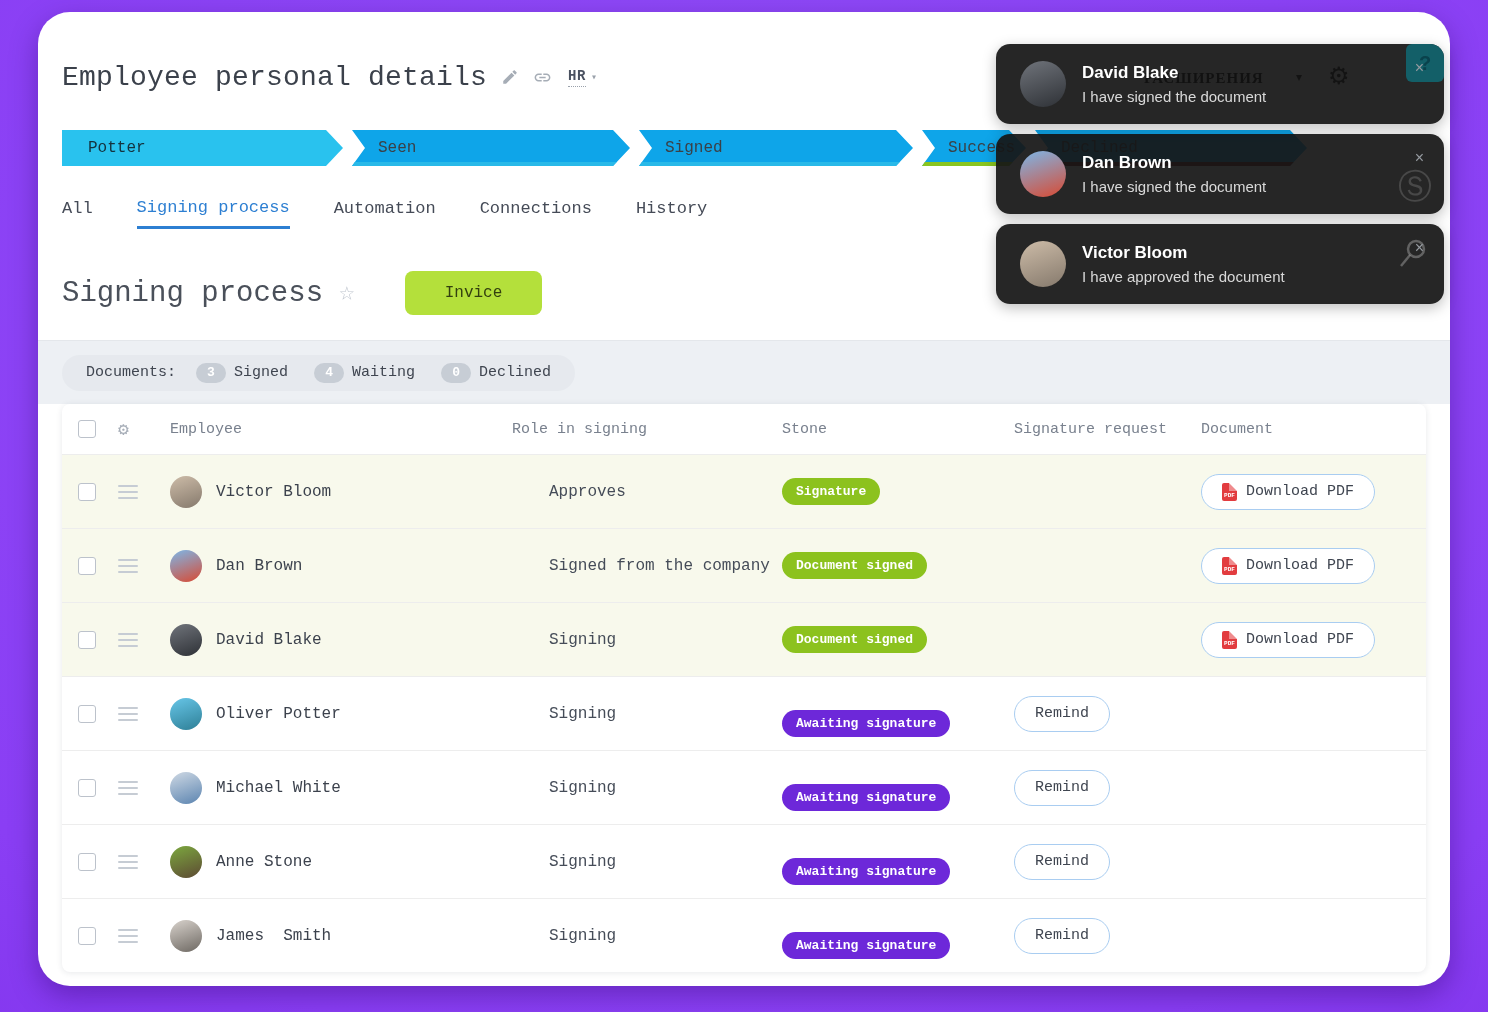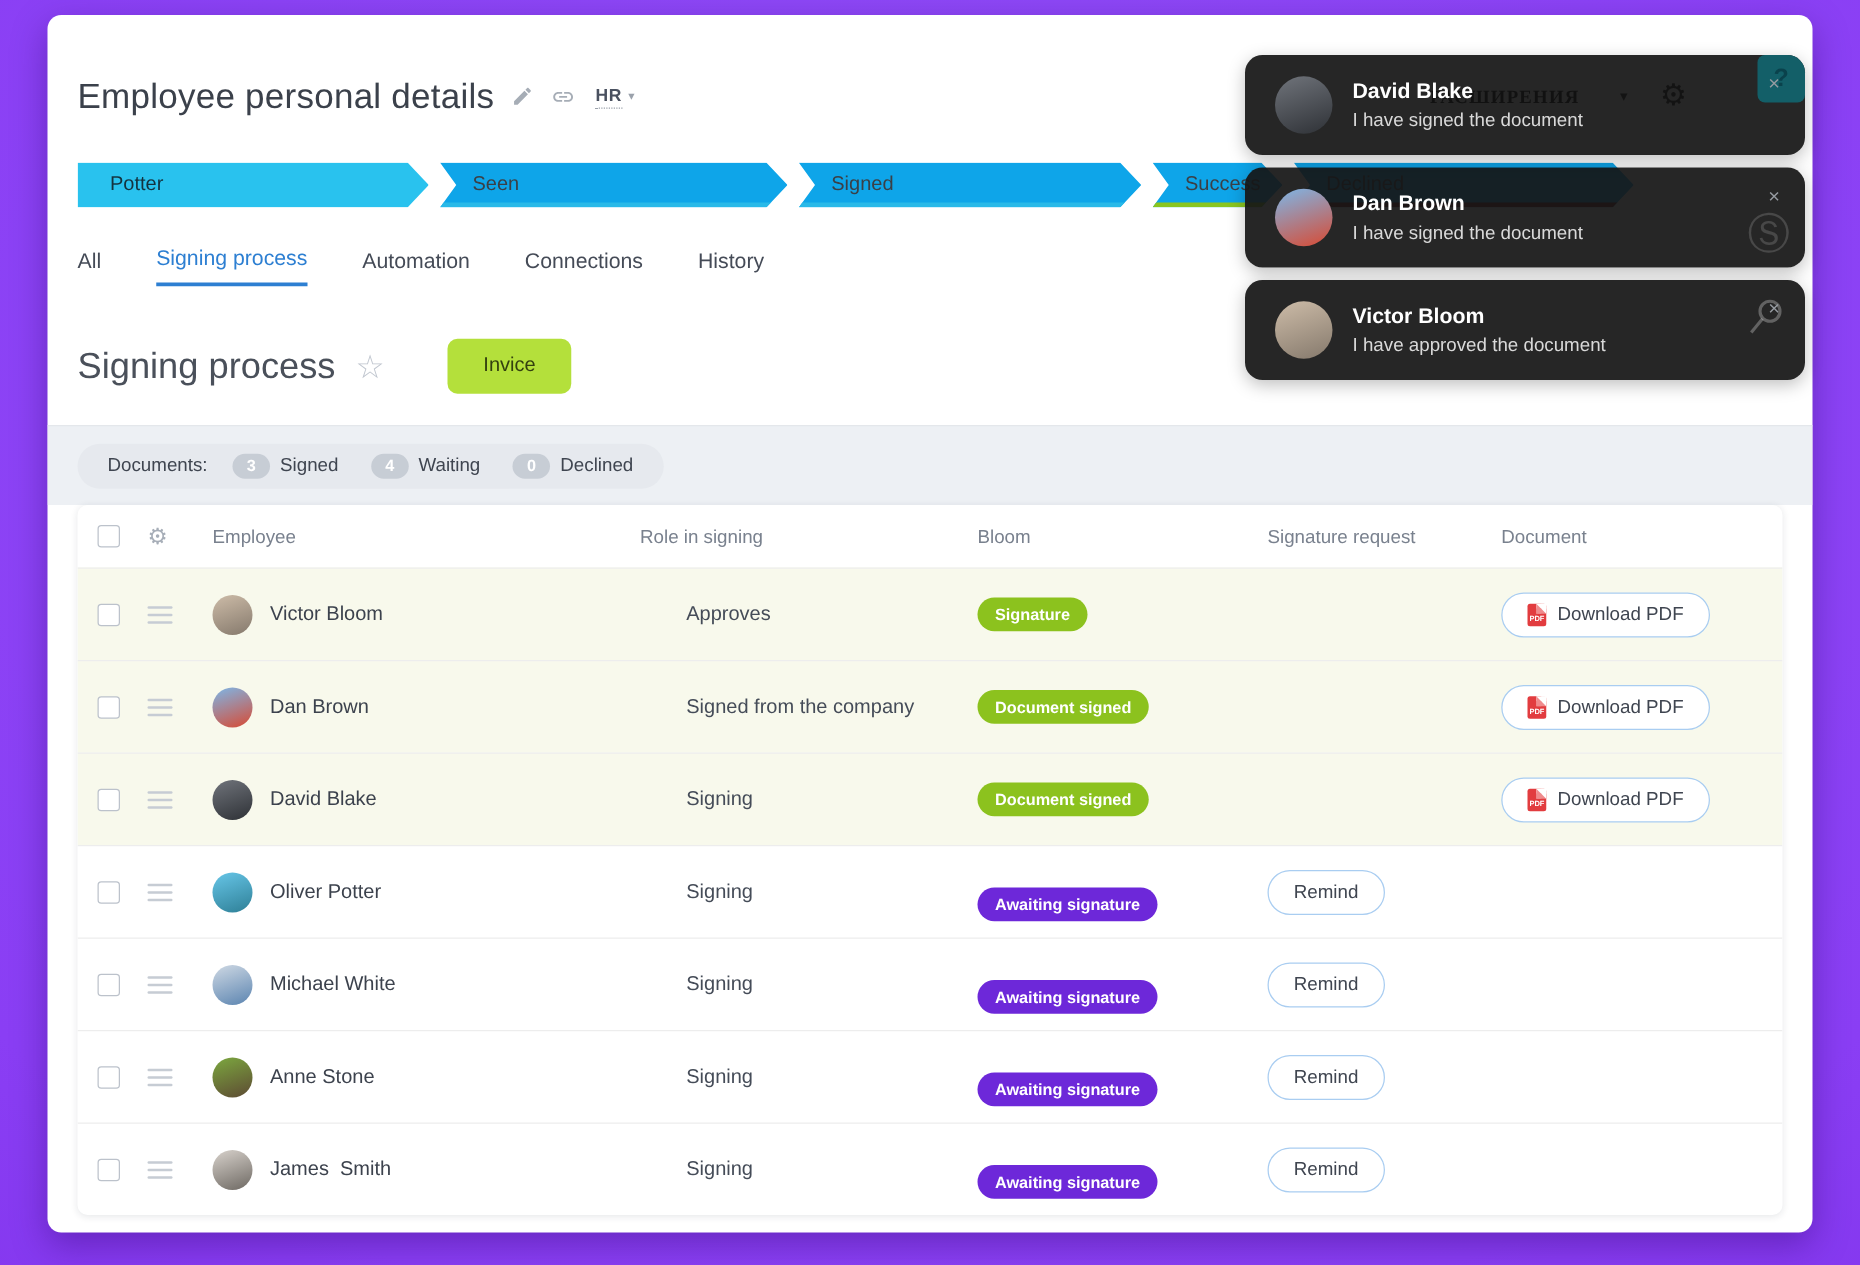--- a/index.html
+++ b/index.html
@@ -4,22 +4,23 @@
 <style>
   * { box-sizing: border-box; margin: 0; padding: 0; }
   html, body { width: 1488px; height: 1012px; }
   body {
     position: relative; overflow: hidden;
     font-family: "Liberation Sans", sans-serif;
     background: radial-gradient(120% 130% at 50% 35%, #9150f8 0%, #8a3ef4 55%, #7527e0 100%);
   }
   .app-card {
     position: absolute; left: 38px; top: 12px; right: 38px; bottom: 26px;
-    background: #ffffff; border-radius: 11px; overflow: hidden;
+    background: #ffffff; border-radius: 32px; overflow: hidden;
     box-shadow: 0 10px 28px rgba(45, 0, 105, .38);
+    font-family: Liberation Mono, monospace;
   }
   .pad { padding-left: 24px; padding-right: 24px; }
 
   
   .title-row { display: flex; align-items: center; gap: 14px; margin-top: 44px; height: 42px; }
   .page-title { font-size: 28px; font-weight: 400; color: #3b414b; letter-spacing: .2px; }
   .title-icon { display: inline-flex; cursor: pointer; }
   .hr-select { display: flex; align-items: center; gap: 5px; cursor: pointer; margin-left: 2px; }
   .hr-label { font-size: 14px; font-weight: 700; color: #4a5160; letter-spacing: .5px;
               border-bottom: 1px dotted #9aa1ab; padding-bottom: 2px; }
@@ -41,21 +42,21 @@
 
   
   .tabs { display: flex; gap: 44px; margin-top: 30px; height: 34px; align-items: center; }
   .tab { font-size: 17px; font-weight: 500; color: #454b57; padding-bottom: 9px; cursor: pointer; }
   .tab.active { color: #2d7fd2; border-bottom: 3px solid #2d7fd2; }
 
   
   .heading-row { display: flex; align-items: center; margin-top: 40px; height: 46px; }
   .section-heading { font-size: 29px; font-weight: 400; color: #4a505a; }
   .star { font-size: 26px; color: #c0c6cf; margin-left: 16px; line-height: 1; cursor: pointer; }
-  .invite-btn { margin-left: 50px; flex: none; height: 44px; padding: 0 29px; border: none;
+  .invite-btn { margin-left: 50px; flex: none; height: 44px; padding: 0 40px; border: none;
                 background: #b4e03b; border-radius: 8px; font-size: 16px; font-weight: 500;
                 color: #33400f; font-family: inherit; cursor: pointer; }
   .search-input { flex: 1 1 auto; margin-left: 12px; height: 46px; border: none; outline: none;
                   background: #eef1f5; border-radius: 10px; padding: 0 18px; font-size: 16px;
                   font-family: inherit; color: #4a5160; }
   .search-input::placeholder { color: #a9b0ba; }
 
   
   .band { margin-top: 24px; height: 64px; background: #edf0f4; border-top: 1px solid #e4e7eb;
           display: flex; align-items: center; }
@@ -186,21 +187,21 @@
         </span>
     </div>
   </div>
 
   <div class="table-card">
     <div class="t-grid t-head">
       <div class="checkbox"></div>
       <div class="gear">⚙</div>
       <div>Employee</div>
       <div>Role in signing</div>
-      <div>Bloom</div>
+      <div>Stone</div>
       <div>Signature request</div>
       <div>Document</div>
     </div>
     <div id="table-rows">
         <div class="t-grid t-row cream">
           <div class="checkbox"></div>
           <div class="burger">
             <span></span>
             <span></span>
             <span></span>

